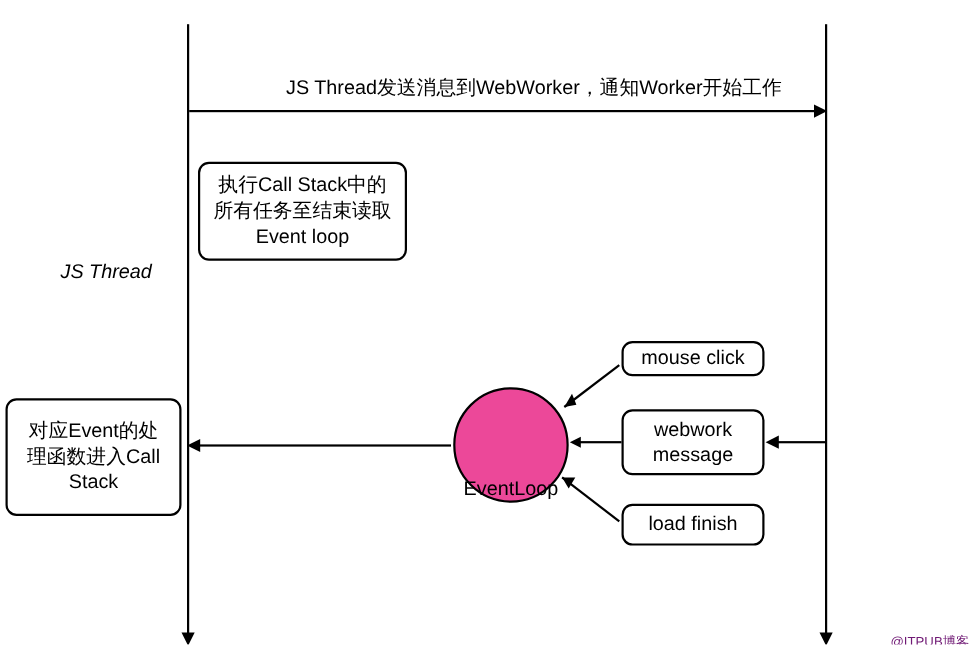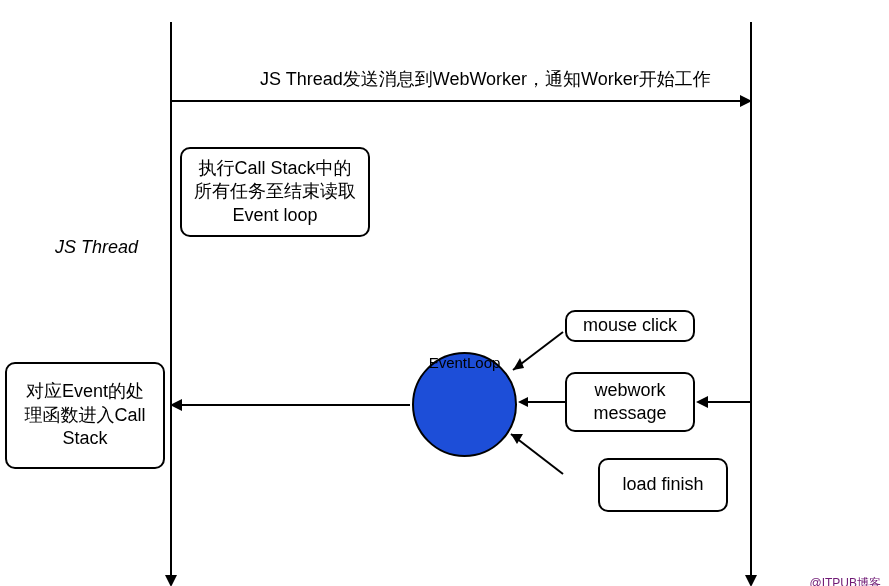--- a/index.html
+++ b/index.html
@@ -4,21 +4,21 @@
 <style>
 * { box-sizing: border-box; margin: 0; padding: 0; }
 body { width: 889px; height: 586px; font-family: Arial, "Microsoft YaHei", sans-serif; background: #fff; position: relative; }
 .diagram { position: relative; width: 889px; height: 586px; margin-top: 12px; }
 .vline { position: absolute; width: 2px; background: #000; }
 .arrowhead-down { position: absolute; width: 0; height: 0; border-left: 6px solid transparent; border-right: 6px solid transparent; border-top: 12px solid #000; }
 .arrowhead-right { position: absolute; width: 0; height: 0; border-top: 6px solid transparent; border-bottom: 6px solid transparent; border-left: 12px solid #000; }
 .arrowhead-left { position: absolute; width: 0; height: 0; border-top: 6px solid transparent; border-bottom: 6px solid transparent; border-right: 12px solid #000; }
 .hline { position: absolute; height: 2px; background: #000; }
 .box { position: absolute; border: 2px solid #000; border-radius: 10px; background: #fff; text-align: center; display: flex; align-items: center; justify-content: center; font-size: 18px; line-height: 1.3; padding: 14px 10px; }
-.circle { position: absolute; border: 2px solid #000; border-radius: 50%; background: #1d4ed8; display: flex; align-items: flex-start; justify-content: center; font-size: 15px; }
+.circle { position: absolute; border: 2px solid #000; border-radius: 50%; background: #ec4899; display: flex; align-items: flex-end; justify-content: center; font-size: 18px; }
 .label { position: absolute; font-size: 18px; }
 .watermark { position: absolute; right: 8px; bottom: 6px; font-size: 12px; color: #701a75; }
 .small-arrow-left { position: absolute; width: 0; height: 0; border-top: 5px solid transparent; border-bottom: 5px solid transparent; border-right: 10px solid #000; }
 .thin-line { position: absolute; height: 2px; background: #000; }
 </style>
 </head>
 <body>
 
 <div class="diagram">
 
@@ -48,21 +48,21 @@
   <div class="circle" style="left:412px; top:340px; width:105px; height:105px;">
     <span>EventLoop</span>
   </div>
 
   <div class="box" style="left:565px; top:298px; width:130px; height:28px;">
     <span>mouse click</span>
   </div>
   <div class="box" style="left:565px; top:360px; width:130px; height:60px;justify-content:flex-end;">
     <span>webwork message</span>
   </div>
-  <div class="box" style="left:598px; top:446px; width:130px; height:54px;">
+  <div class="box" style="left:565px; top:446px; width:130px; height:38px;">
     <span>load finish</span>
   </div>
 
   <div style="position:absolute; left:508px; top:350px;">
     <svg width="60" height="30" style="overflow:visible;">
       <line x1="55" y1="-30" x2="5" y2="8" stroke="#000" stroke-width="2"></line>
       <polygon points="5,8 16,6 12,-4" fill="#000"></polygon>
     </svg>
   </div>
 

